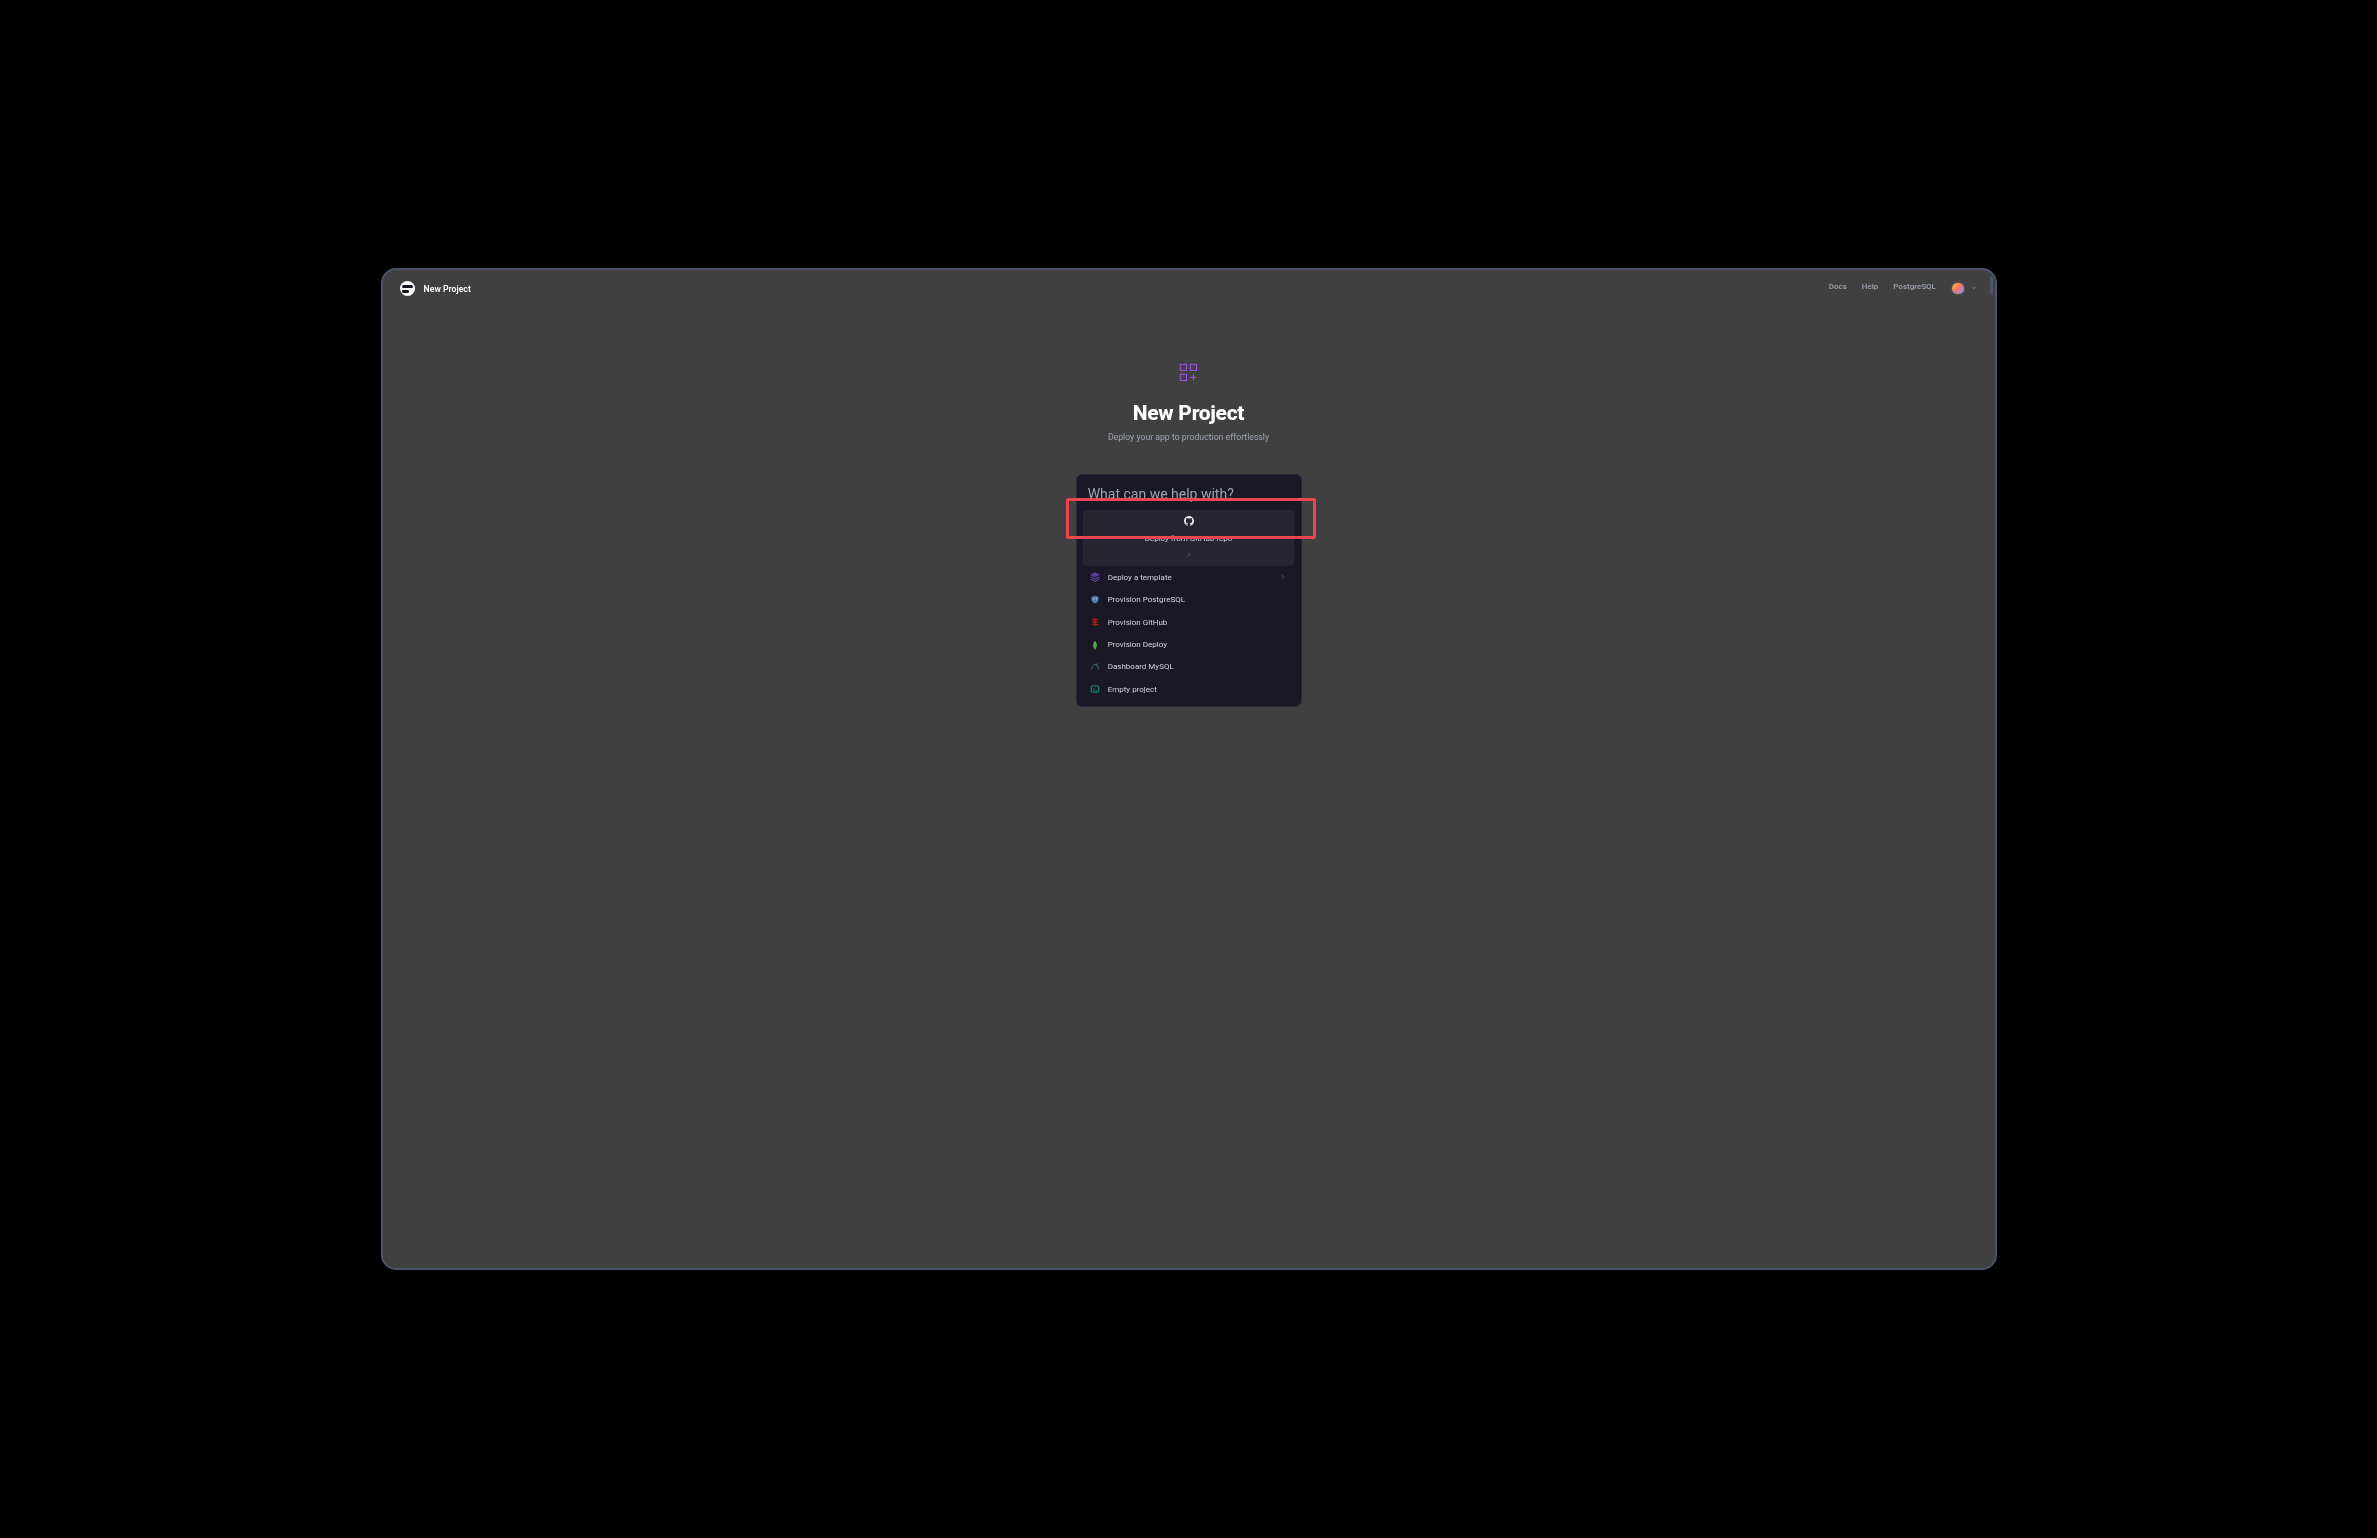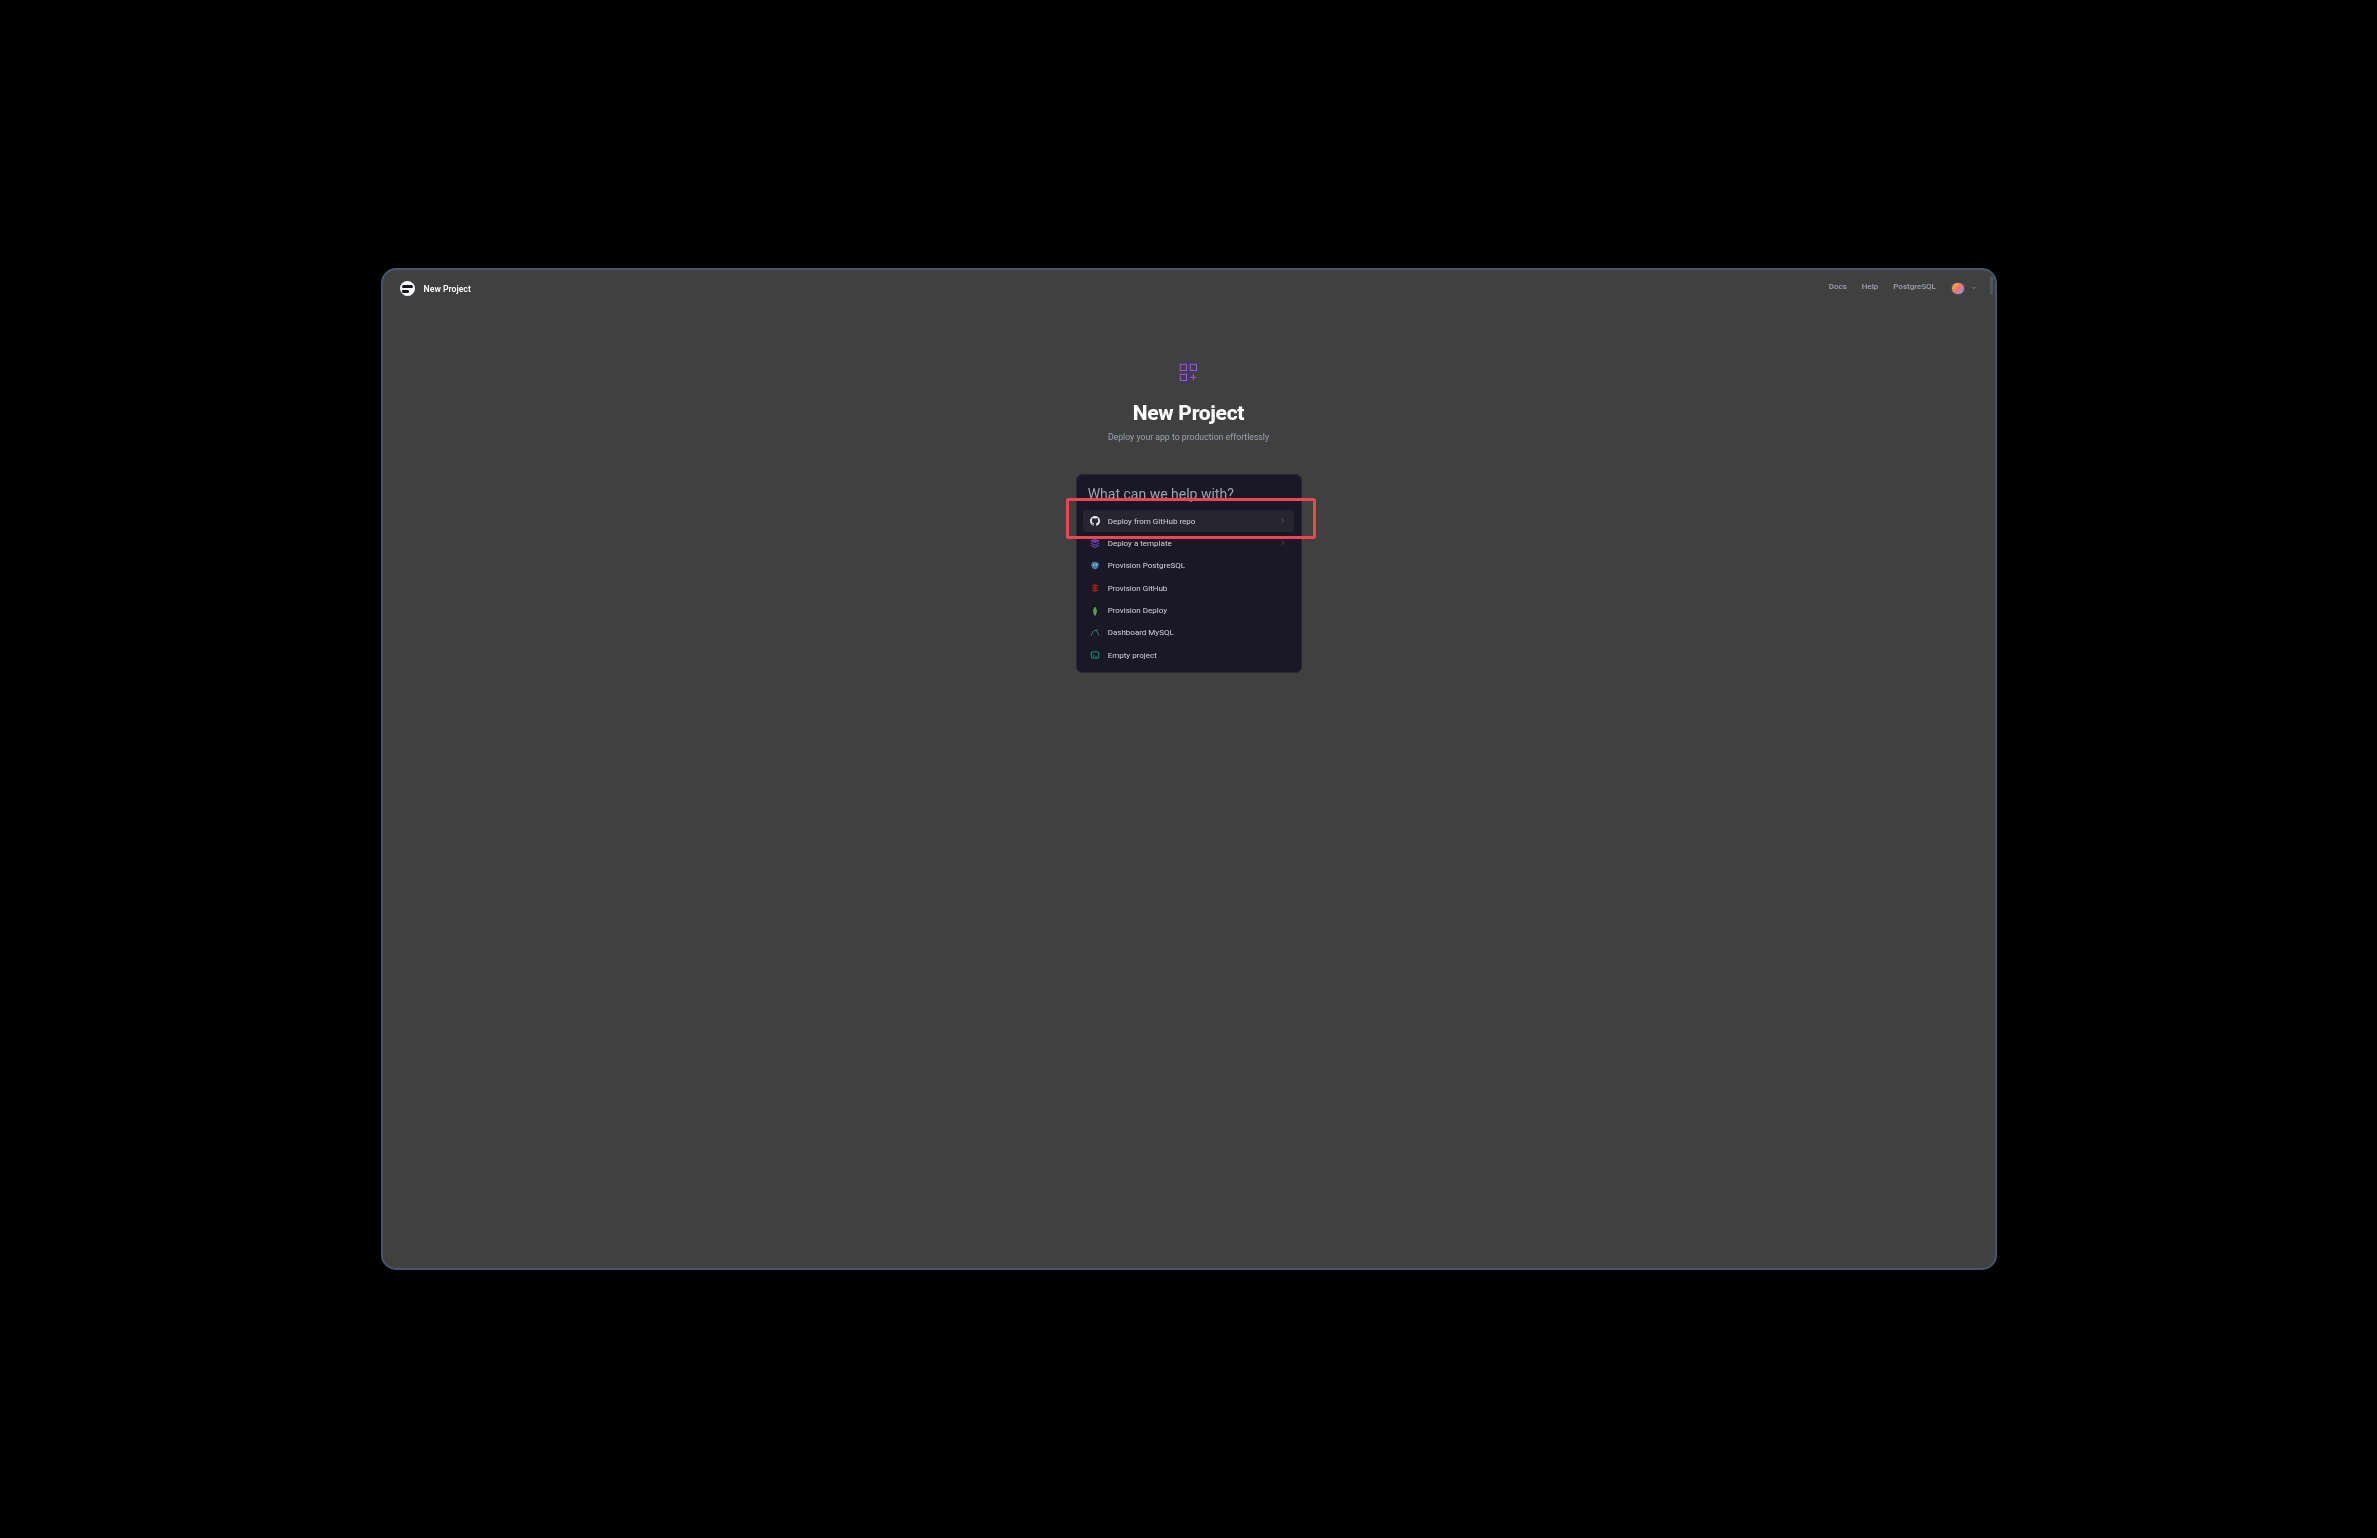--- a/index.html
+++ b/index.html
@@ -146,20 +146,21 @@
       gap: 7.5px;
       padding: 5.6px 7.5px;
       border-radius: 3.7px;
       cursor: pointer;
       color: #d1d5db;
       font-size: 8px;
       position: relative;
     }
     .option.selected {
       background: #27252f;
+      flex-direction: column;
     }
     .option-icon {
       width: 10px; height: 10px;
       flex: none;
       display: flex; align-items: center; justify-content: center;
     }
     .option-label { flex: 1; }
     .option-chevron {
       color: #6b7280;
       font-size: 8.7px;

